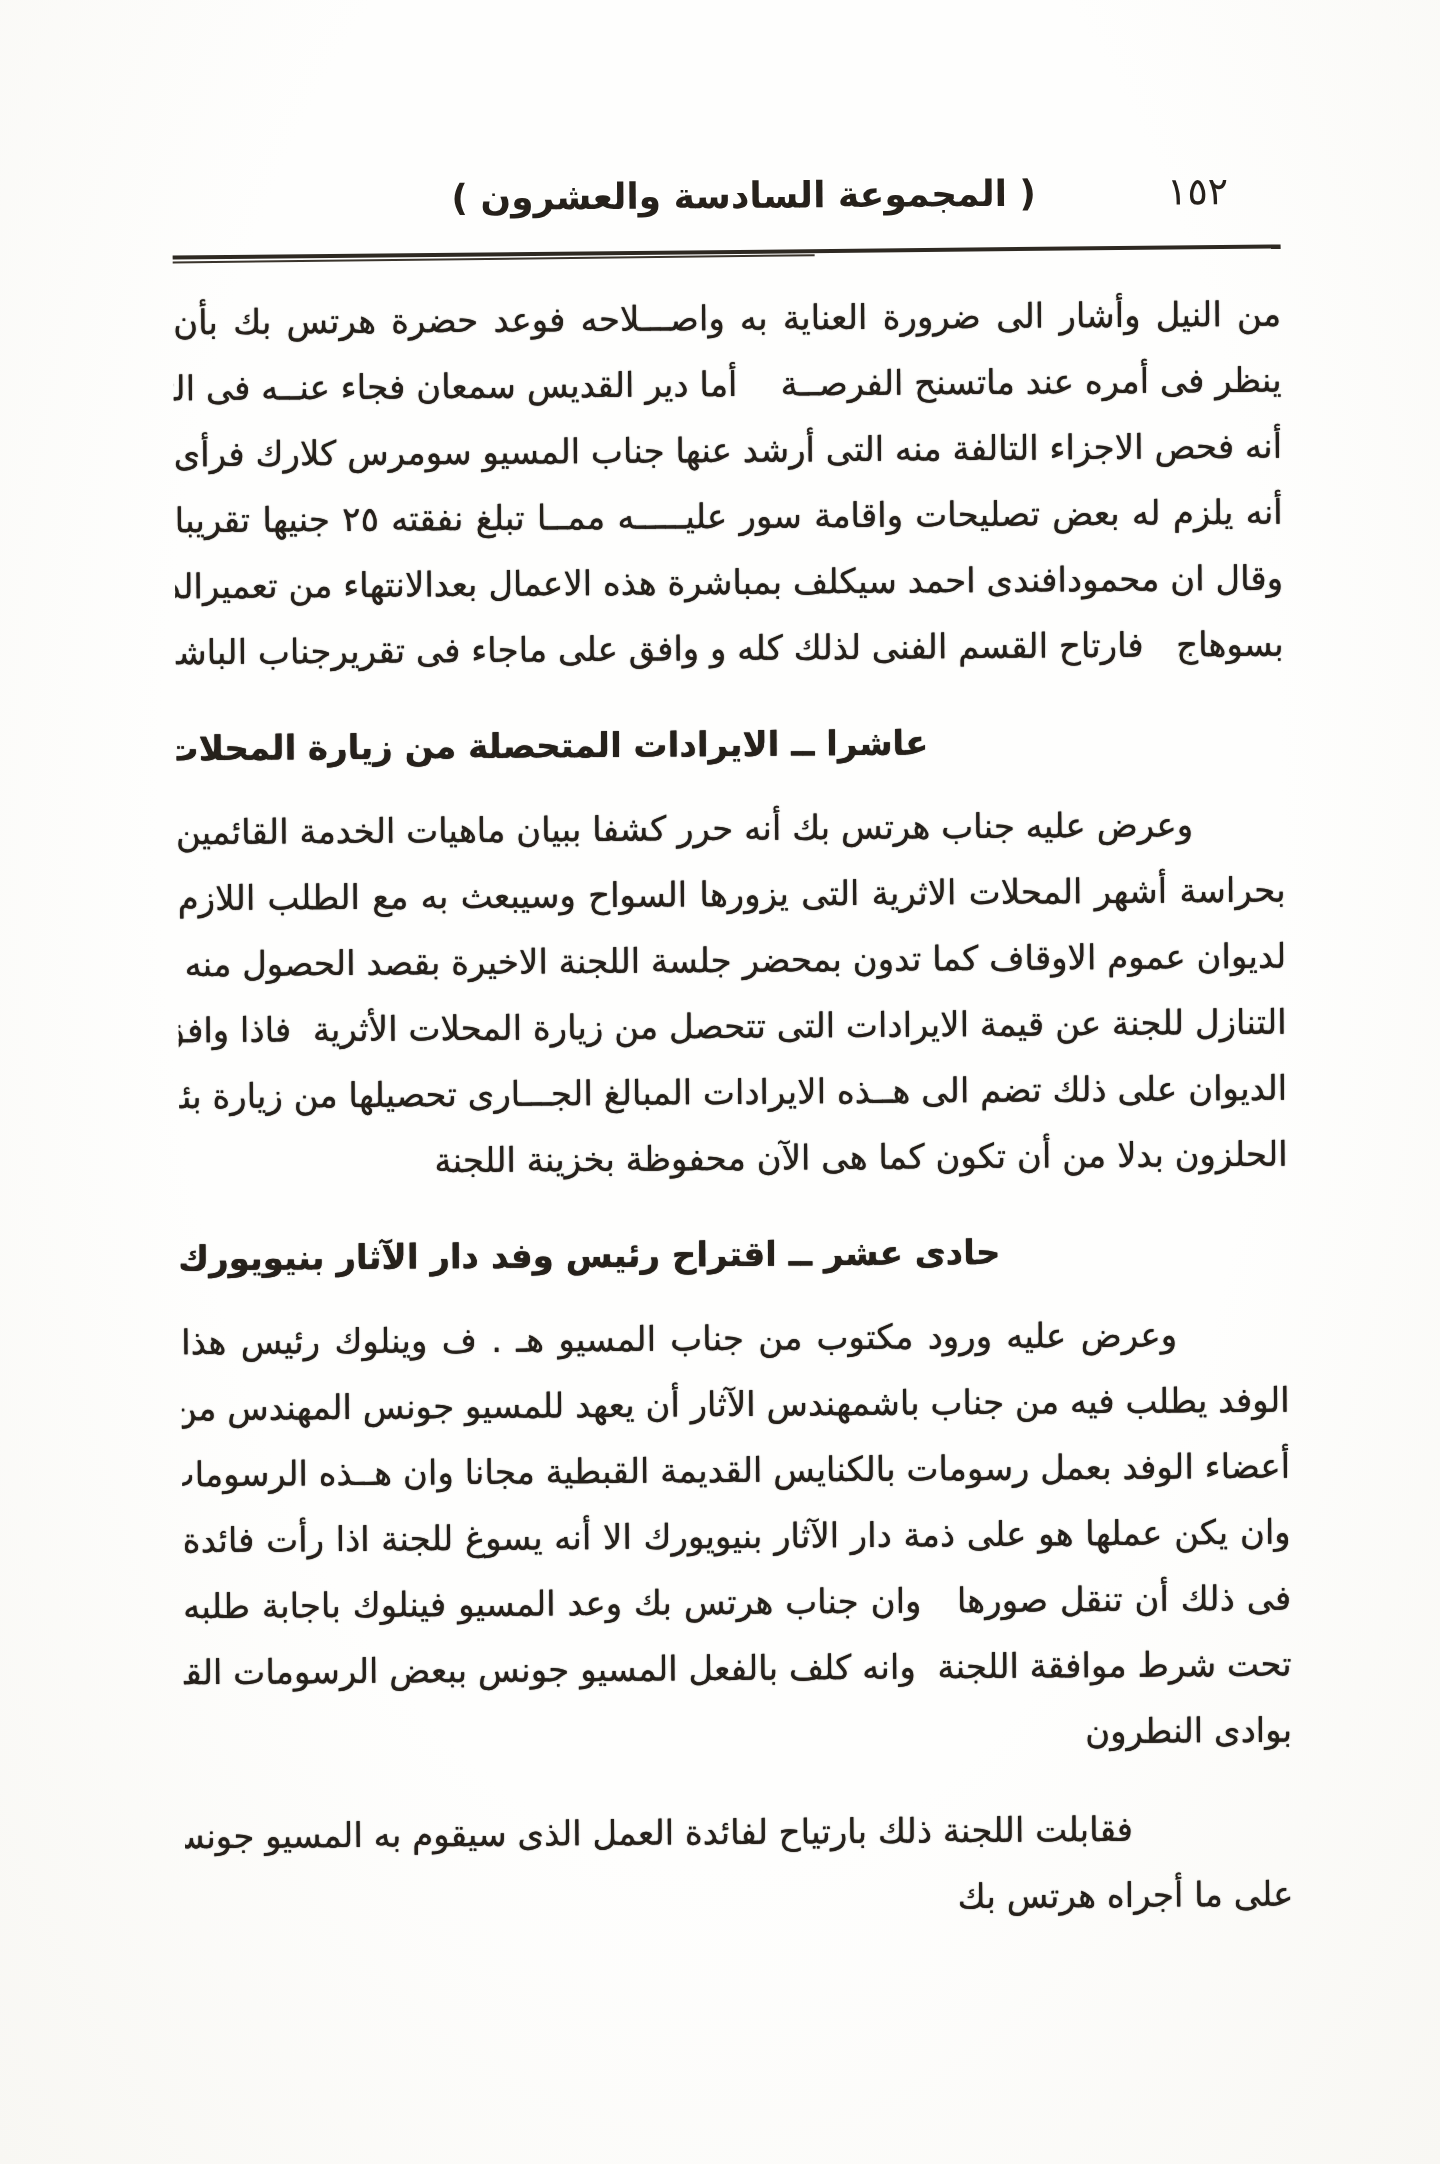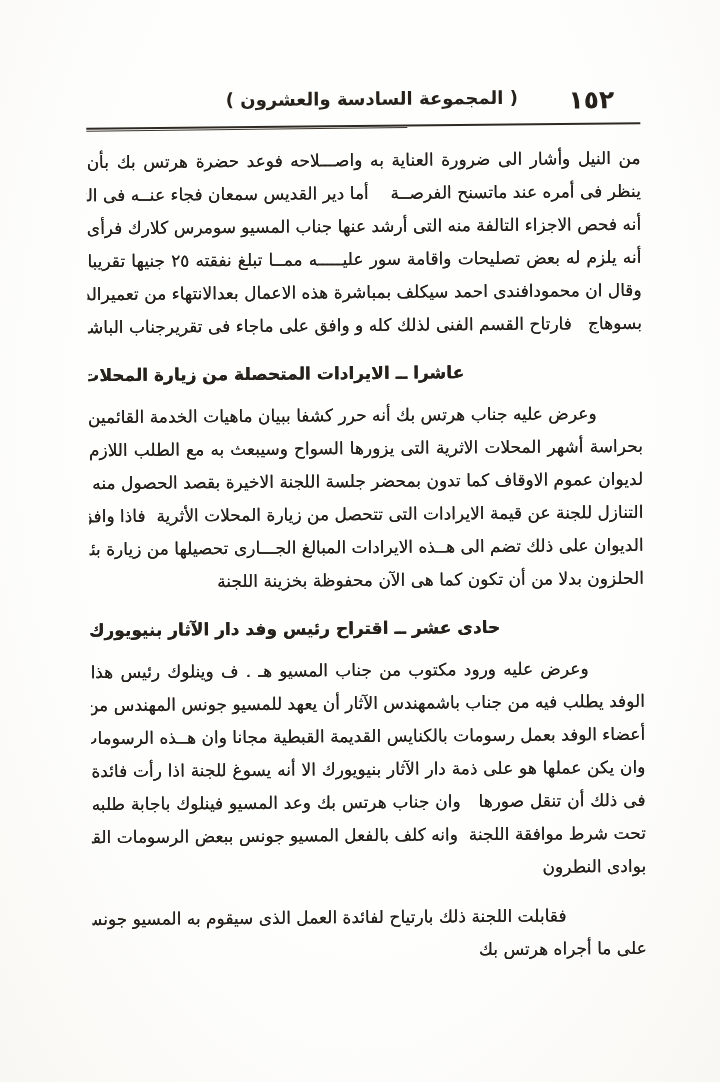--- a/index.html
+++ b/index.html
@@ -34,22 +34,22 @@
     left: 50%; top: 2px;
     transform: translateX(-47%);
     font-size: 18px;
     font-weight: bold;
     white-space: nowrap;
     letter-spacing: 0.2px;
   }
   .page-number {
     position: absolute;
     right: 26px; top: 1px;
-    font-size: 25px;
-    font-weight: bold;
+    font-size: 19px;
+    font-weight: normal;
   }
   
   .header-rule {
     position: relative;
     height: 12px;
     margin-bottom: 10px;
   }
   .header-rule .stroke-a {
     position: absolute; right: 0; top: 5px; width: 100%;
     border-top: 2px solid #2e2922;

